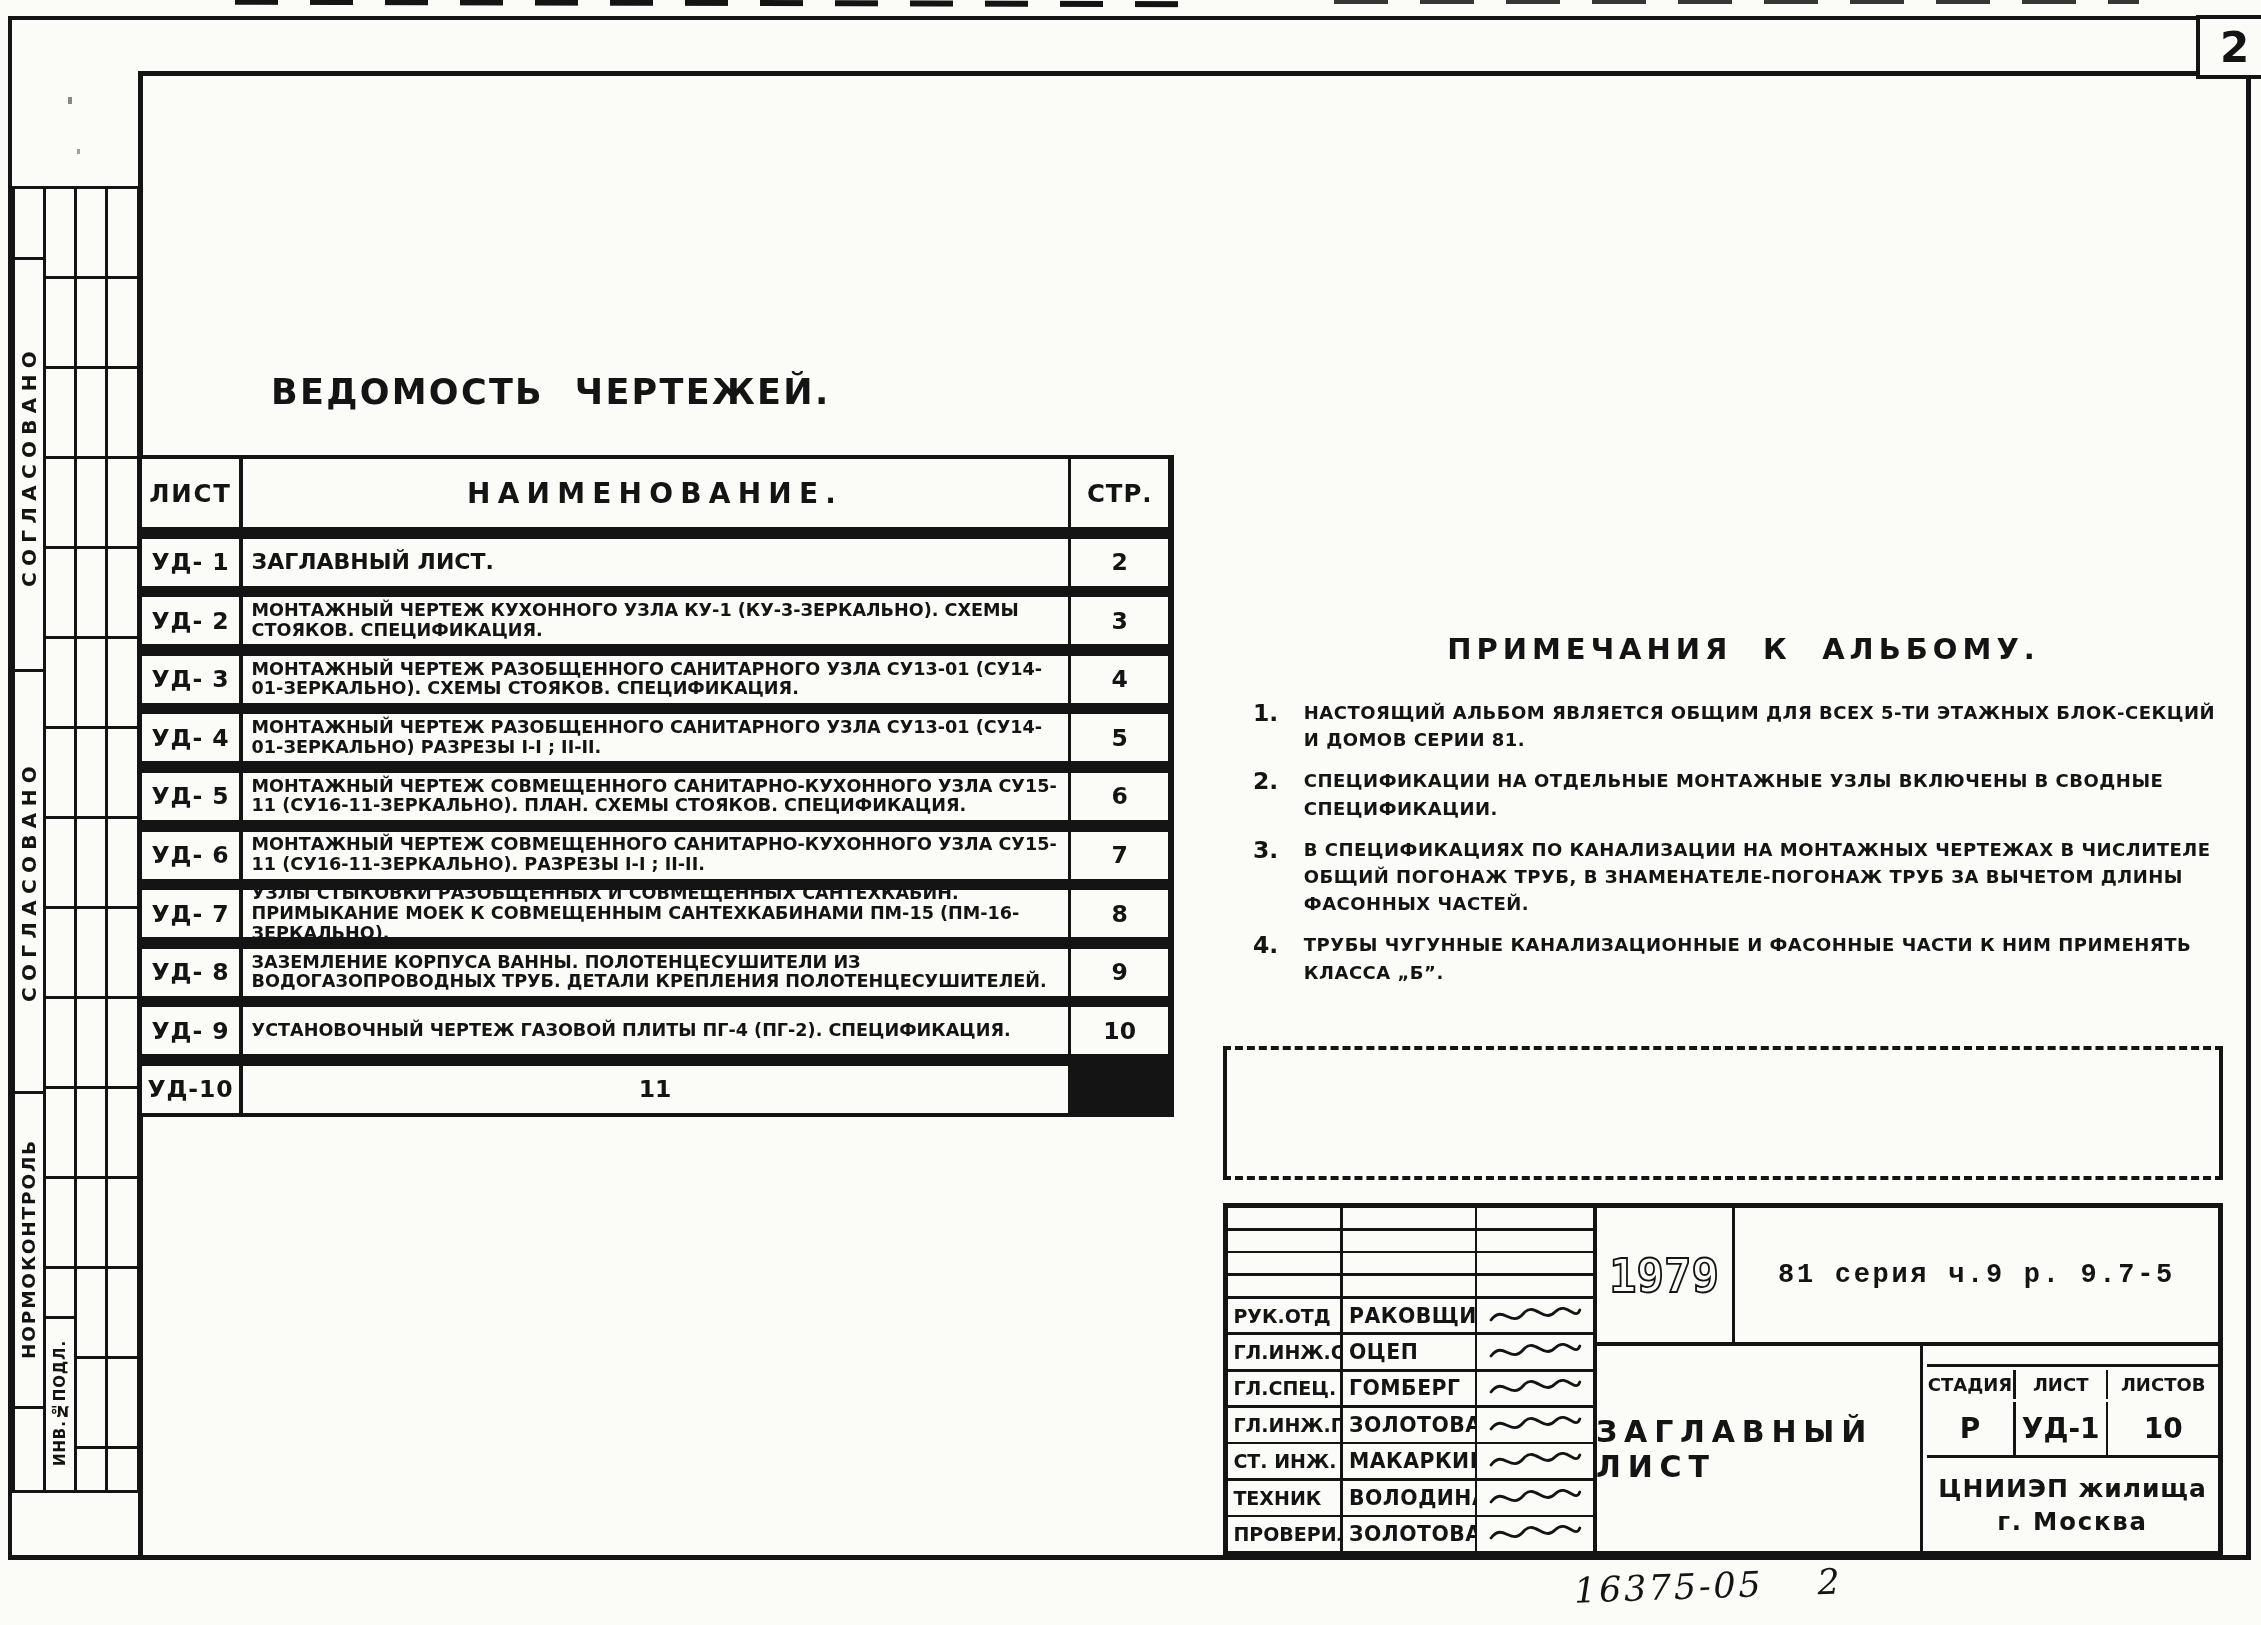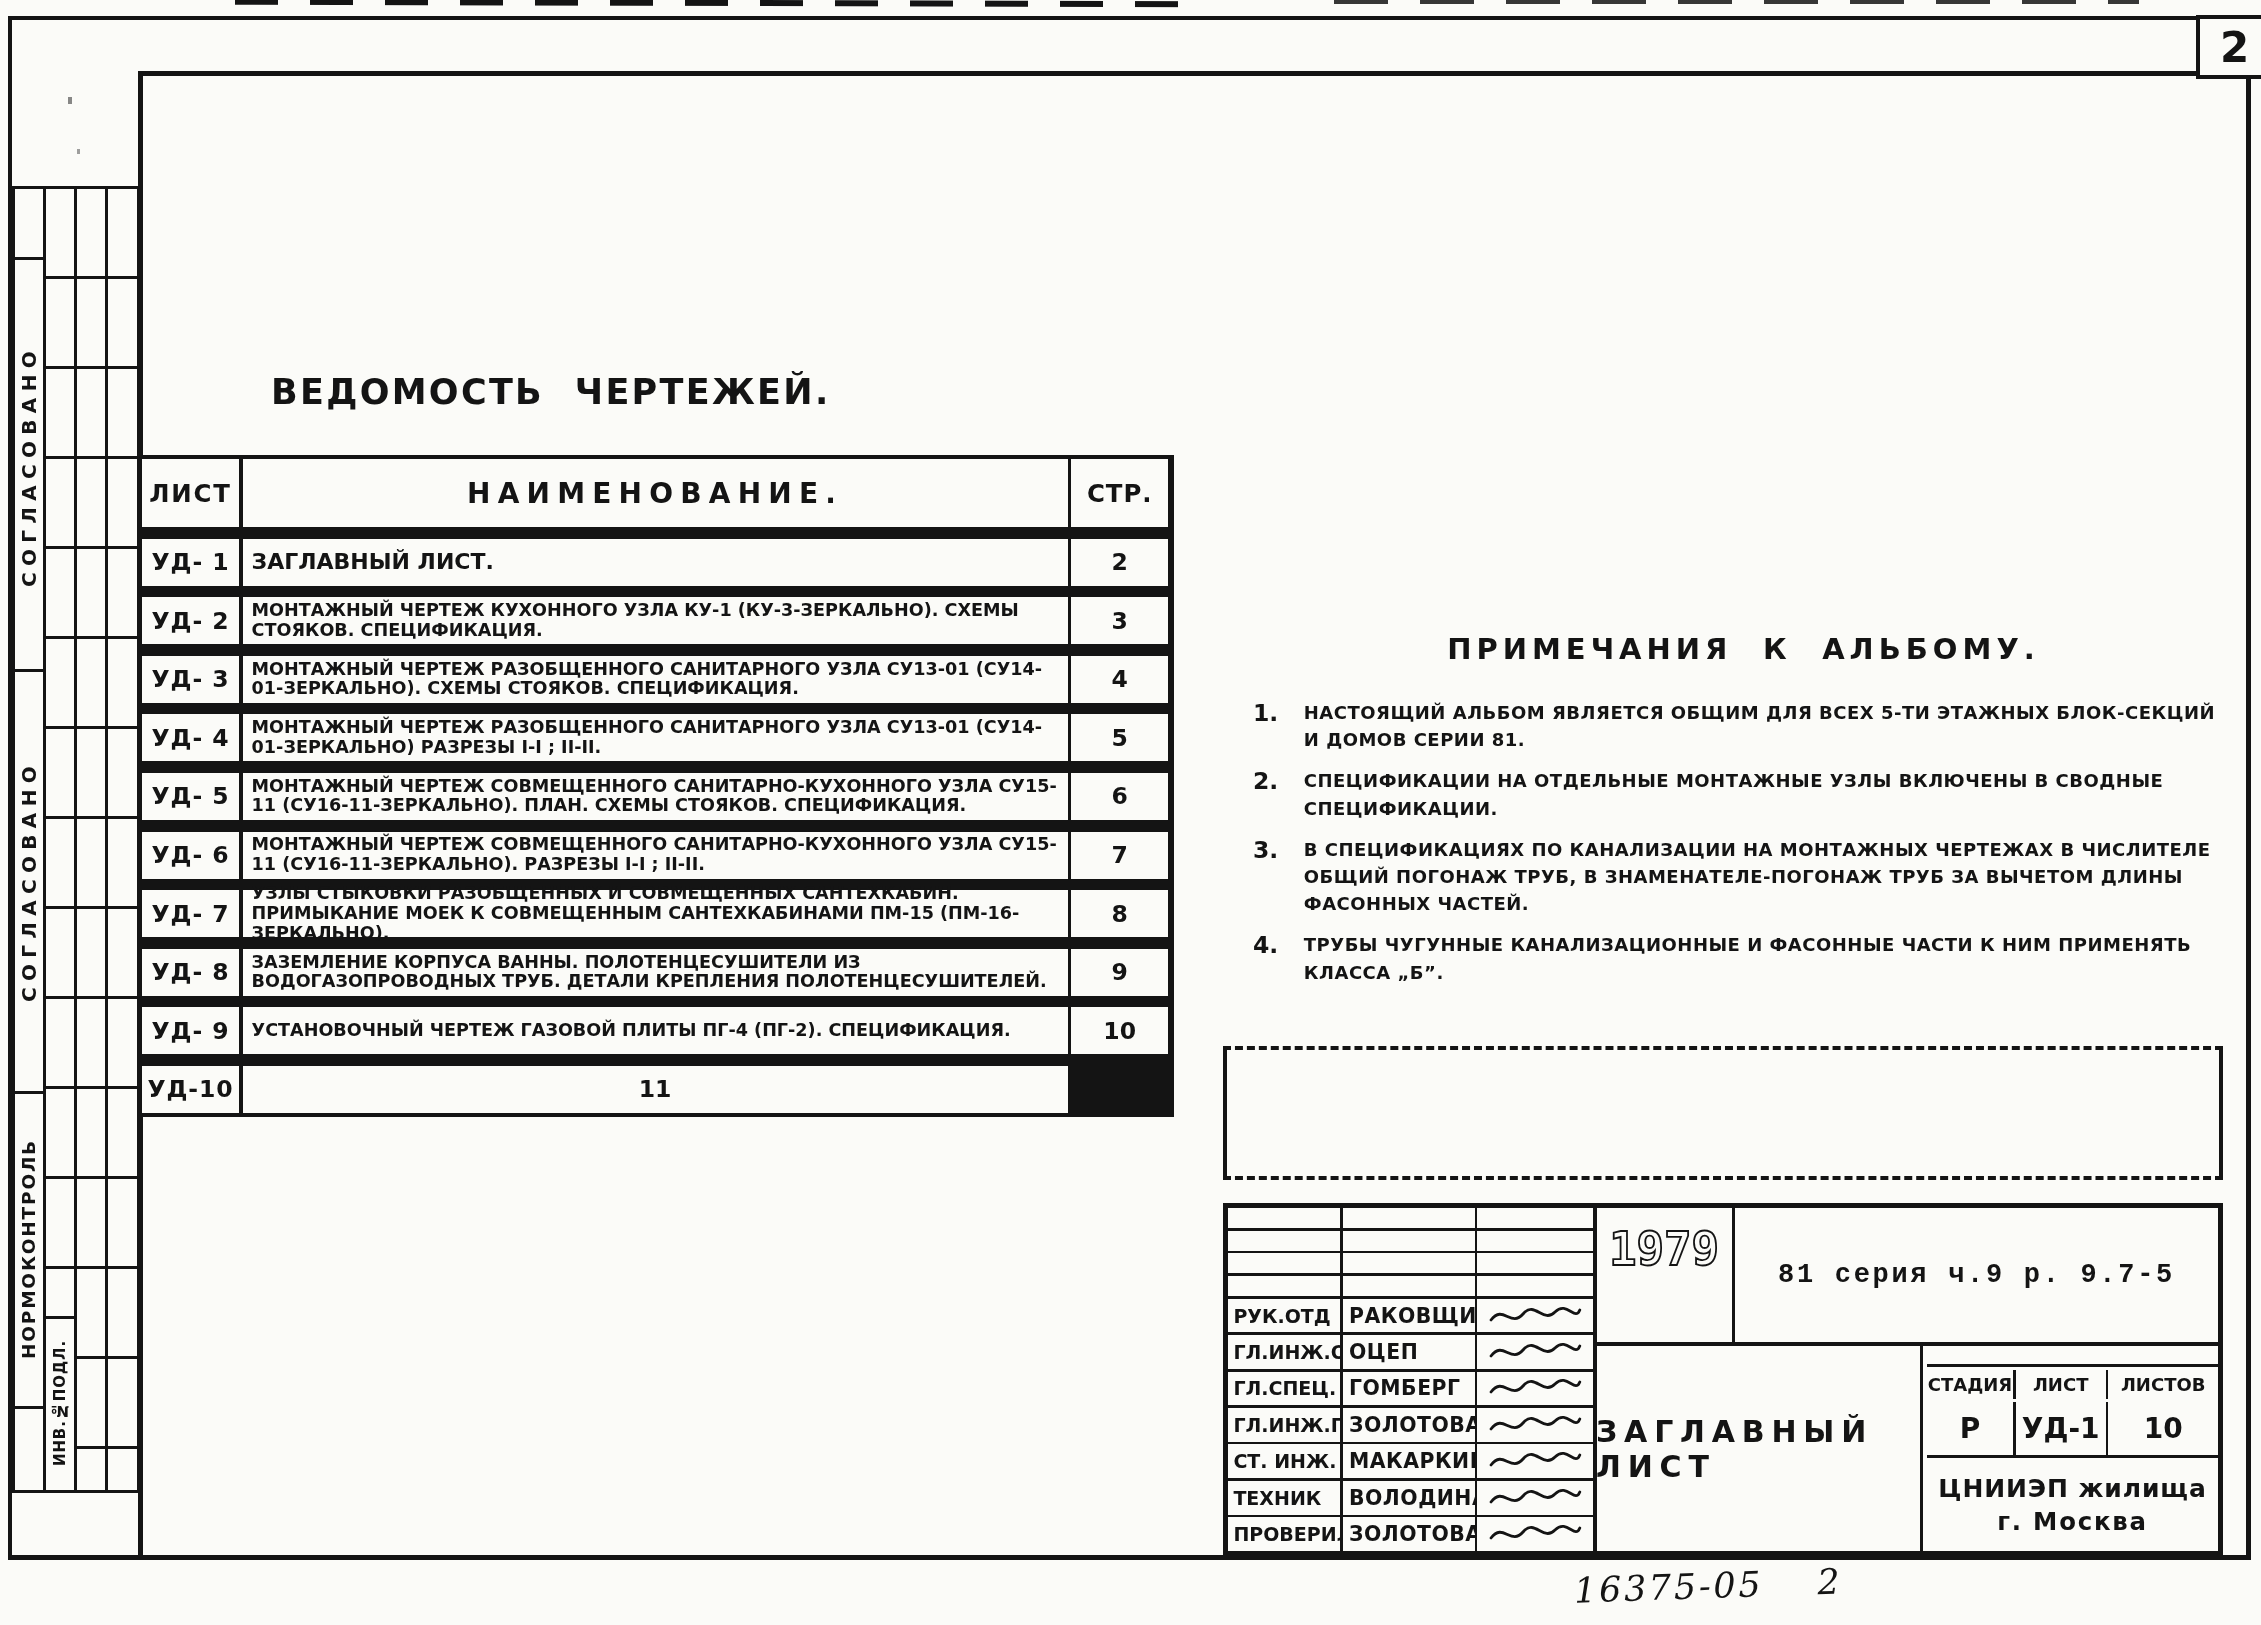--- a/index.html
+++ b/index.html
@@ -61,21 +61,21 @@
   #tb-left>div{background:#fbfbf8;overflow:hidden;}
   .tb-role{display:flex;align-items:center;padding-left:5.4px;font-size:19px;font-weight:bold;
            text-transform:uppercase;white-space:nowrap;}
   .tb-name{display:flex;align-items:center;padding-left:6.3px;font-size:20.4px;font-weight:bold;
            text-transform:uppercase;letter-spacing:0.5px;white-space:nowrap;}
   .tb-sig{display:flex;align-items:center;justify-content:center;}
   #tb-div{position:absolute;left:365px;top:0;width:3.6px;height:100%;background:#141414;}
   #tb-right{position:absolute;left:368px;top:0;right:0;height:100%;}
   #tb-stamp{position:absolute;left:0;top:0;right:0;height:138px;border-bottom:4.5px solid #141414;
             box-sizing:border-box;display:flex;align-items:stretch;}
-  #yearbox{width:136px;border-right:3.6px solid #141414;display:flex;justify-content:center;}
+  #yearbox{width:136px;border-right:3.6px solid #141414;display:flex;align-items:center;justify-content:center;}
   #series{flex:1;display:flex;align-items:center;justify-content:center;font-size:27px;
           font-weight:bold;letter-spacing:2.7px;font-family:Liberation Mono, monospace;}
   #tb-title-cell{position:absolute;left:0;top:138px;width:327px;bottom:0;border-right:3.6px solid #141414;
           box-sizing:border-box;display:flex;align-items:center;justify-content:center;
           font-size:30px;font-weight:bold;letter-spacing:6.8px;word-spacing:22px;text-transform:uppercase;}
   #tb-rc{position:absolute;left:331px;top:138px;right:0;bottom:0;}
   #tb-band{position:absolute;left:0;right:0;top:0;height:21px;border-bottom:3.6px solid #141414;box-sizing:border-box;}
   #tb-hdr{position:absolute;left:0;right:0;top:24.4px;height:29px;display:grid;
           grid-template-columns:86px 90px 1fr;gap:2.7px;background:#141414;}
   #tb-hdr>div{background:#fbfbf8;display:flex;align-items:center;justify-content:center;

